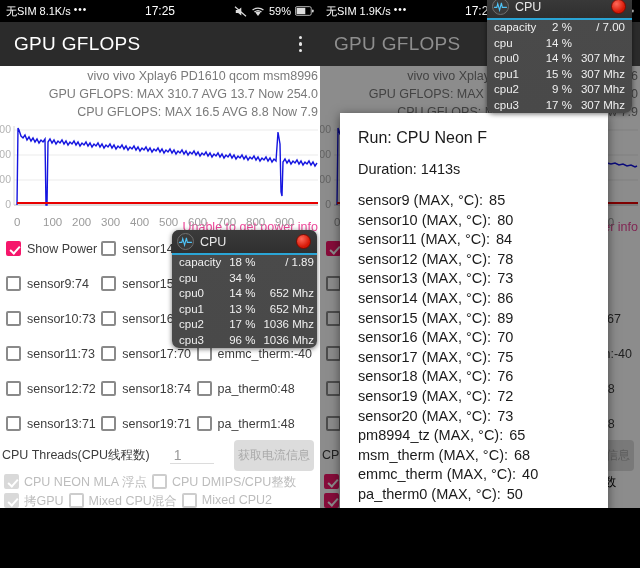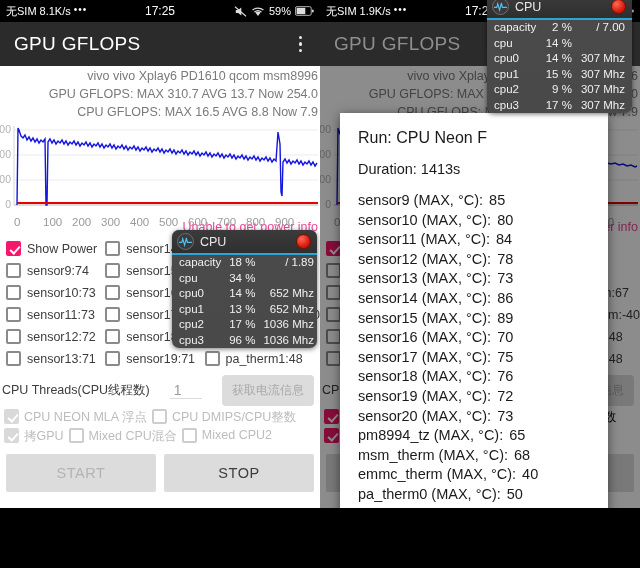--- a/index.html
+++ b/index.html
@@ -37,38 +37,38 @@
 
   
   .chart { position:relative; height:98px; margin-top:1px; }
   .chart svg { display:block; }
   .xaxis { display:flex; color:#9a9a9a; font-size:11.5px; padding-left:14px; margin-top:-2px; }
   .xaxis span { width:29px; text-align:left; }
 
   .powerinfo { text-align:right; color:#ec4899; font-size:12.5px; padding-right:2px; margin-top:0px;}
 
   
-  .cbgrid { display:grid; grid-template-columns:1fr 1fr 1fr; row-gap:1px; padding:4px 0 0 6px; }
+  .cbgrid { display:grid; grid-template-columns:1fr 1fr 1fr; row-gap:14px; padding:4px 8px 0 6px; }
   .cbrow { display:flex; align-items:center; gap:6px; font-size:12.5px; color:#3d3d3d; height:21px; }
   .box { width:15px; height:15px; border:2px solid #8a8a8a; border-radius:2px; background:#fff; flex:none; }
   .box.checked { background:#f5176b; border-color:#f5176b; position:relative; }
   .box.checked::after {
     content:""; position:absolute; left:3.5px; top:0.5px; width:4px; height:8px;
     border:solid #fff; border-width:0 2px 2px 0; transform:rotate(42deg);
   }
   .box.dim { border-color:#cdcdcd; }
   .box.dim.checked { background:#d9d9d9; border-color:#d9d9d9; }
   .lbl-dim { color:#bdbdbd; }
 
   
   .threads { display:flex; align-items:center; padding:6px 6px 2px 2px; gap:20px; }
   .threads-lbl { font-size:12.5px; color:#3d3d3d; white-space:nowrap; }
   .threads-val { font-size:14px; color:#9a9a9a; border-bottom:1px solid #dcdcdc; flex:1; padding-left:4px; }
   .btn-current {
-    background:#dcdcdc; color:#aaa; font-size:12px; padding:7px 10px; border:none;
+    background:#dcdcdc; color:#aaa; font-size:12px; padding:7px 4px; border:none;
     border-radius:4px; white-space:nowrap;
   }
 
   .optrow { display:flex; gap:5px; padding:1px 4px; font-size:12.5px; }
   .optrow .sp { flex:none; }
 
   .btnrow { display:flex; gap:8px; padding:8px 6px 6px 6px; }
   .bigbtn {
     flex:1; background:#dcdcdc; border:none; border-radius:2px; height:38px;
     font-size:14.5px; letter-spacing:.6px; color:#3d3d3d;

